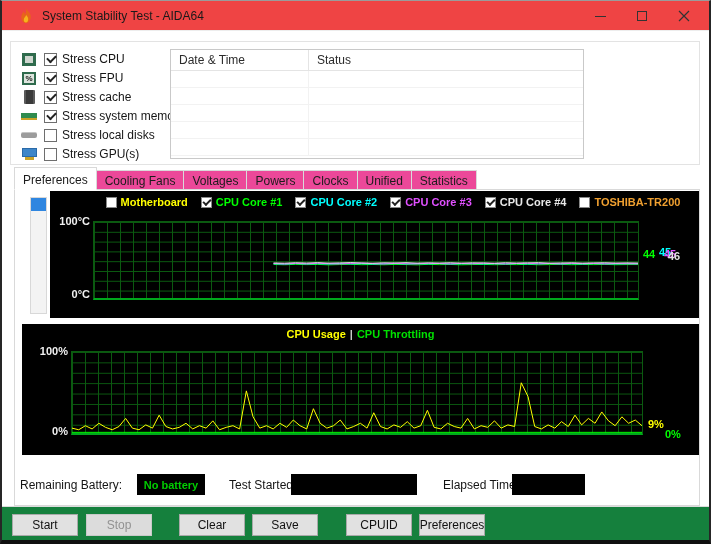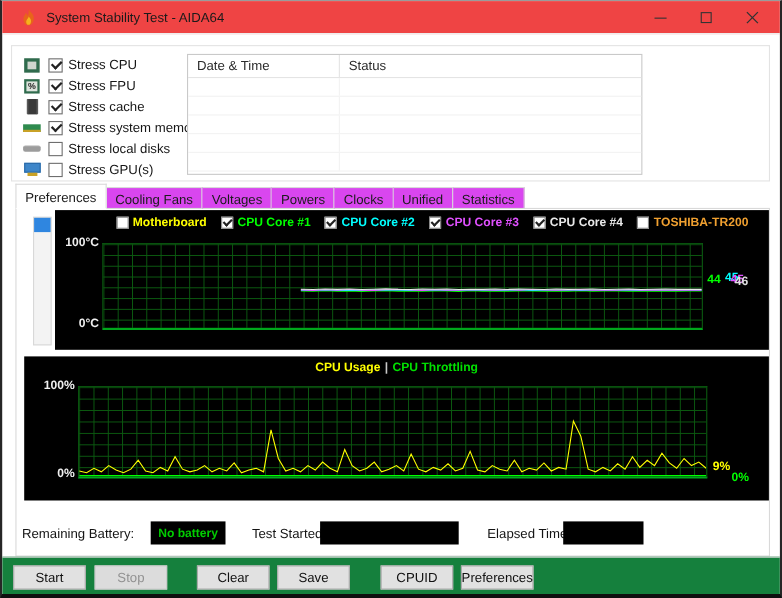--- a/index.html
+++ b/index.html
@@ -30,21 +30,21 @@
   
   .log-table { position:absolute; left:168px; top:48px; width:414px; height:110px; border:1px solid #c9c9c9; background:#fff; }
   .log-head { display:flex; height:21px; border-bottom:1px solid #e4e4e4; }
   .log-col { font-size:12px; color:#2b2b2b; padding:3px 8px; }
   .log-col.c1 { width:138px; border-right:1px solid #e4e4e4; }
   .log-col.c2 { flex:1; }
   .log-row { height:17px; border-bottom:1px solid #f2f2f2; }
   .log-row .cell1 { display:inline-block; width:138px; height:100%; border-right:1px solid #f2f2f2; }
   
   .tabs { position:absolute; left:12px; top:166px; display:flex; align-items:flex-end; height:23px; z-index:3; }
-  .tab { font-size:12px; color:#1c1c1c; background:#d946ef; border:1px solid #d9d9d9; border-left-width:0; padding:3px 8px 4px 8px; height:20px; white-space:nowrap; }
+  .tab { font-size:12px; color:#1c1c1c; background:#ec4899; border:1px solid #d9d9d9; border-left-width:0; padding:3px 8px 4px 8px; height:20px; white-space:nowrap; }
   .tab:first-child { border-left-width:1px; }
   .tab.active { background:#fff; height:23px; padding-top:5px; border-bottom:1px solid #fff; border-left-width:1px; position:relative; z-index:4; }
   .tab-panel { position:absolute; left:12px; top:188px; width:686px; height:317px; background:#fff; border:1px solid #d9d9d9; }
   
   .vscroll { position:absolute; left:15px; top:7px; width:17px; height:117px; background:#f3f3f3; border:1px solid #d8d8d8; }
   .vscroll-thumb { position:absolute; left:0; top:0; width:15px; height:13px; background:#2f86e0; }
   
   .gpanel { position:absolute; background:#000; }
   .gpanel.temp { left:35px; top:1px; width:649px; height:127px; }
   .gpanel.usage { left:7px; top:134px; width:677px; height:131px; }

